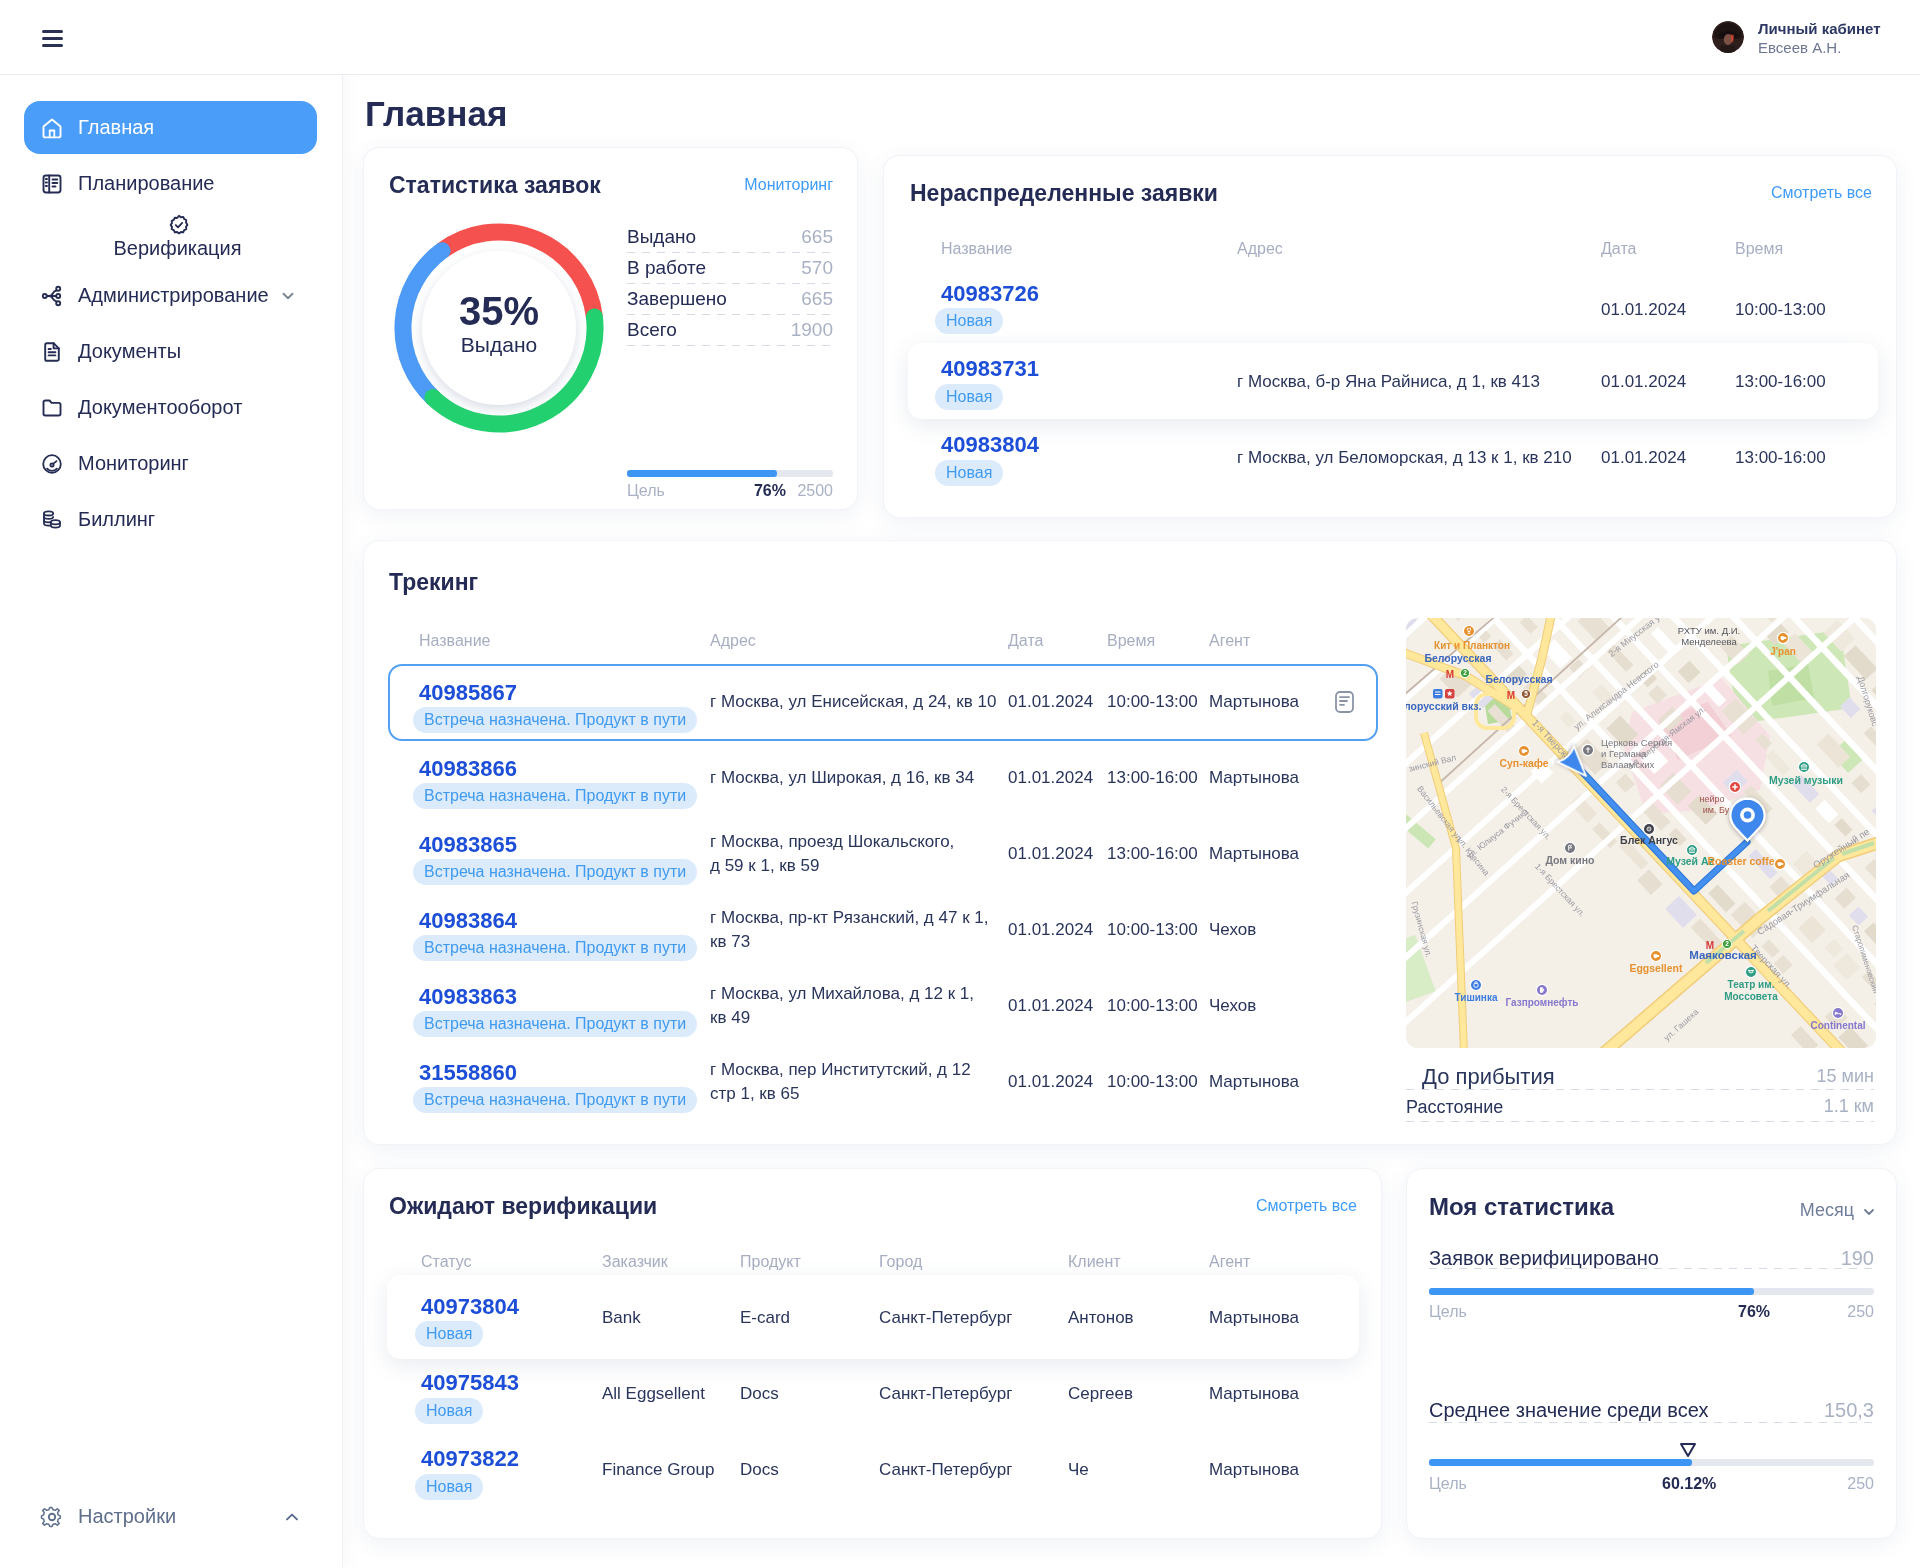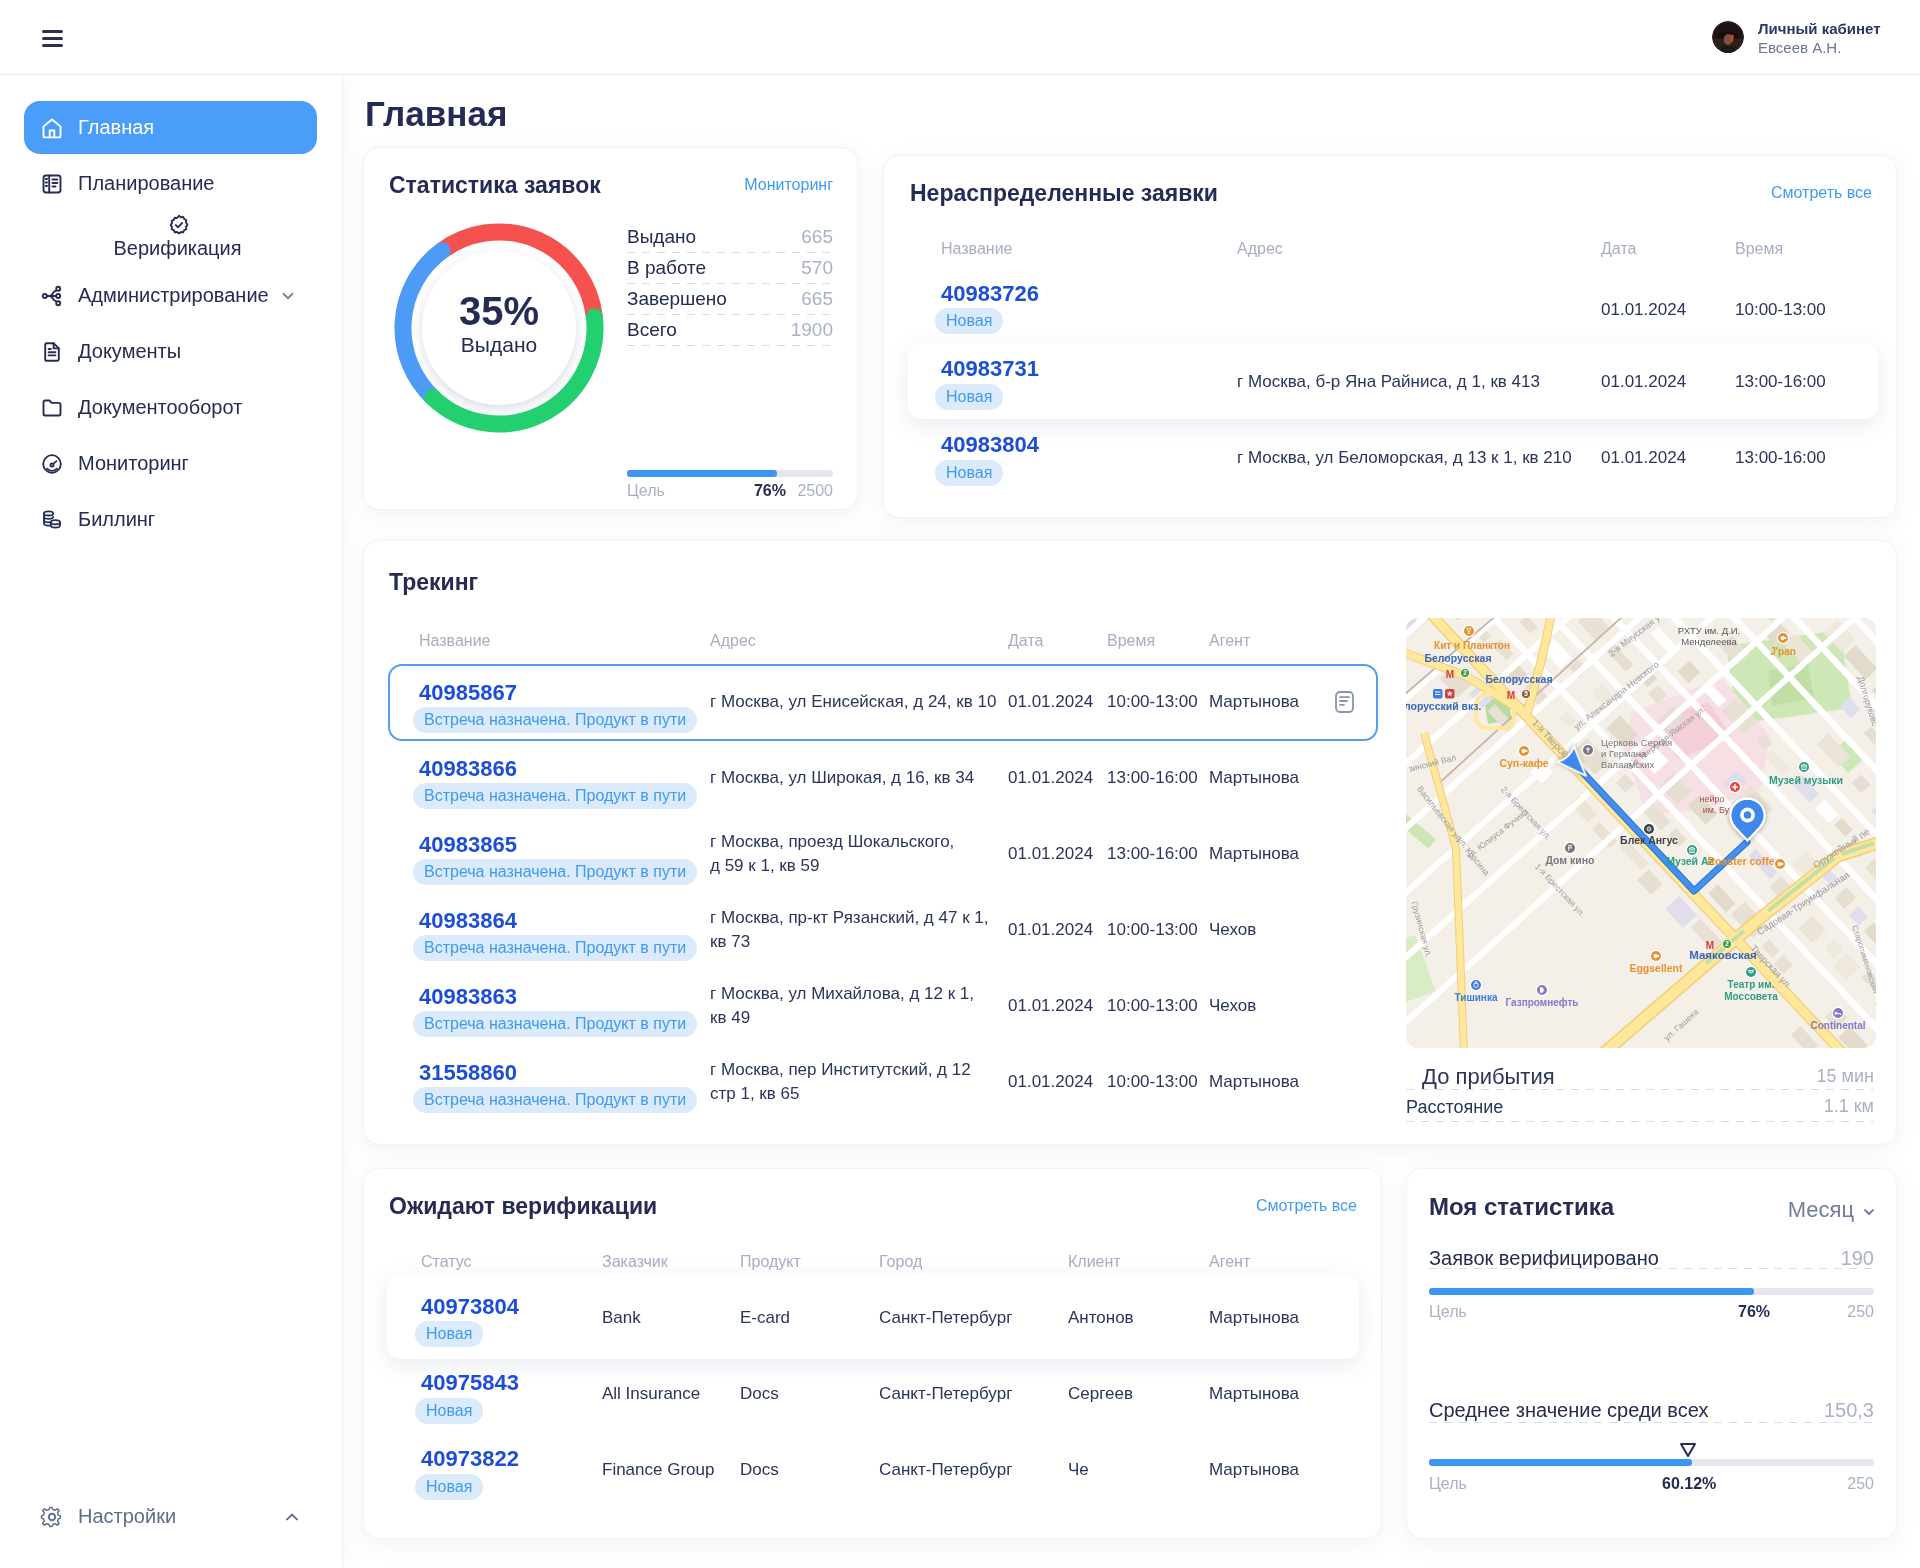--- a/index.html
+++ b/index.html
@@ -774,38 +774,38 @@
     <div class="tid" style="left:57px; top:125px;">40973804</div>
     <div class="pill" style="left:51px; top:152px;">Новая</div>
     <div class="tcell" style="left:238px; top:137px;">Bank</div>
     <div class="tcell" style="left:376px; top:137px;">E-card</div>
     <div class="tcell" style="left:515px; top:137px;">Санкт-Петербург</div>
     <div class="tcell" style="left:704px; top:137px;">Антонов</div>
     <div class="tcell" style="left:845px; top:137px;">Мартынова</div>
 
     <div class="tid" style="left:57px; top:201px;">40975843</div>
     <div class="pill" style="left:51px; top:229px;">Новая</div>
-    <div class="tcell" style="left:238px; top:213px;">All Insurance</div>
+    <div class="tcell" style="left:238px; top:213px;">All Eggsellent</div>
     <div class="tcell" style="left:376px; top:213px;">Docs</div>
     <div class="tcell" style="left:515px; top:213px;">Санкт-Петербург</div>
     <div class="tcell" style="left:704px; top:213px;">Сергеев</div>
     <div class="tcell" style="left:845px; top:213px;">Мартынова</div>
 
     <div class="tid" style="left:57px; top:277px;">40973822</div>
     <div class="pill" style="left:51px; top:305px;">Новая</div>
     <div class="tcell" style="left:238px; top:289px;">Finance Group</div>
     <div class="tcell" style="left:376px; top:289px;">Docs</div>
     <div class="tcell" style="left:515px; top:289px;">Санкт-Петербург</div>
     <div class="tcell" style="left:704px; top:289px;">Че</div>
     <div class="tcell" style="left:845px; top:289px;">Мартынова</div>
   </div>
 
   <div class="card" id="card-mystat" style="left:1406px; top:1168px; width:491px; height:371px;">
     <div class="ctitle" style="position:absolute; left:22px; top:24px; font-size:24px;">Моя статистика</div>
-    <div class="tcell" style="right:42px; top:29px; left:auto; font-size:22px; color:#707E9B;">Месяц</div>
+    <div class="tcell" style="right:42px; top:29px; left:auto; font-size:18px; color:#707E9B;">Месяц</div>
     <svg style="position:absolute; right:18px; top:34px;" width="18" height="18" viewBox="0 0 18 18" fill="none" stroke="#707E9B" stroke-width="1.8" stroke-linecap="round" stroke-linejoin="round">
         <path d="M5 7 L9 11 L13 7"></path>
       </svg>
 
     <div class="tcell" style="left:22px; top:77px; font-size:20px; color:#242B54;">Заявок верифицировано</div>
     <div class="tgrey" style="right:22px; top:78px; font-size:20px;">190</div>
     <div class="dash1" style="left:22px; right:22px; top:99px;"></div>
     <div class="pbar" style="left:22px; right:22px; top:119px; height:7px;">
         <i style="width:73%; height:7px;"></i>
       </div>

